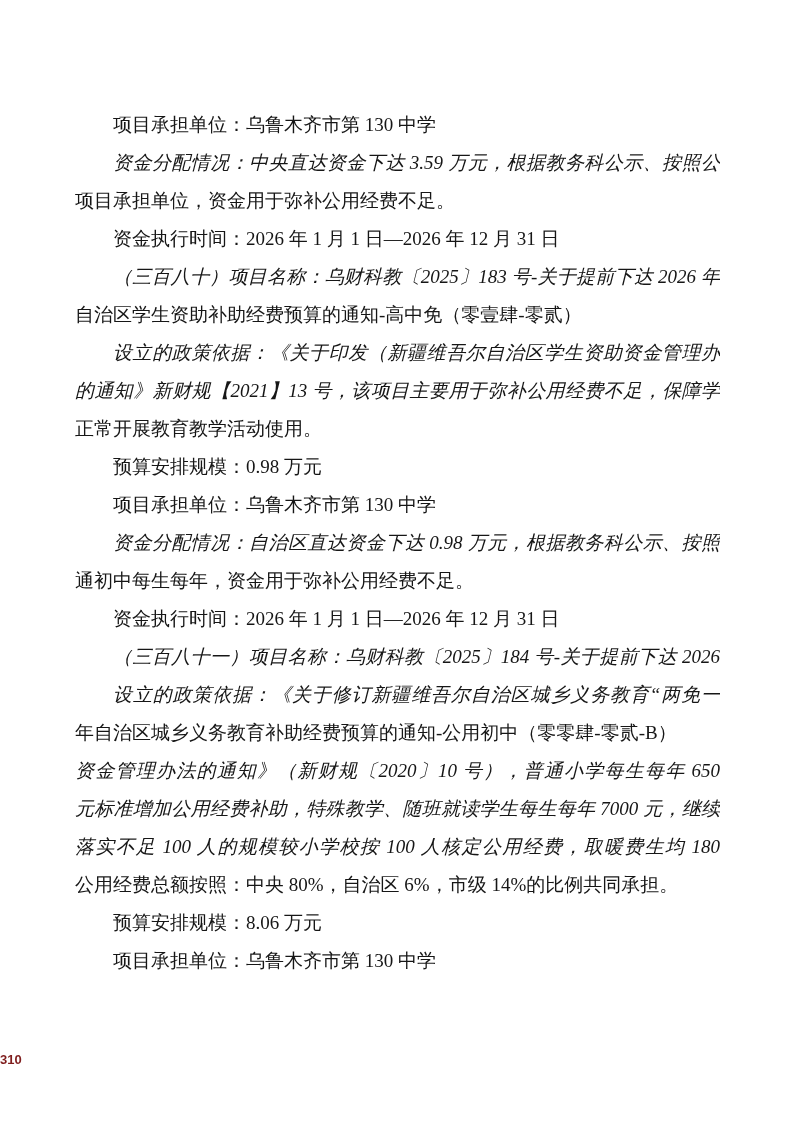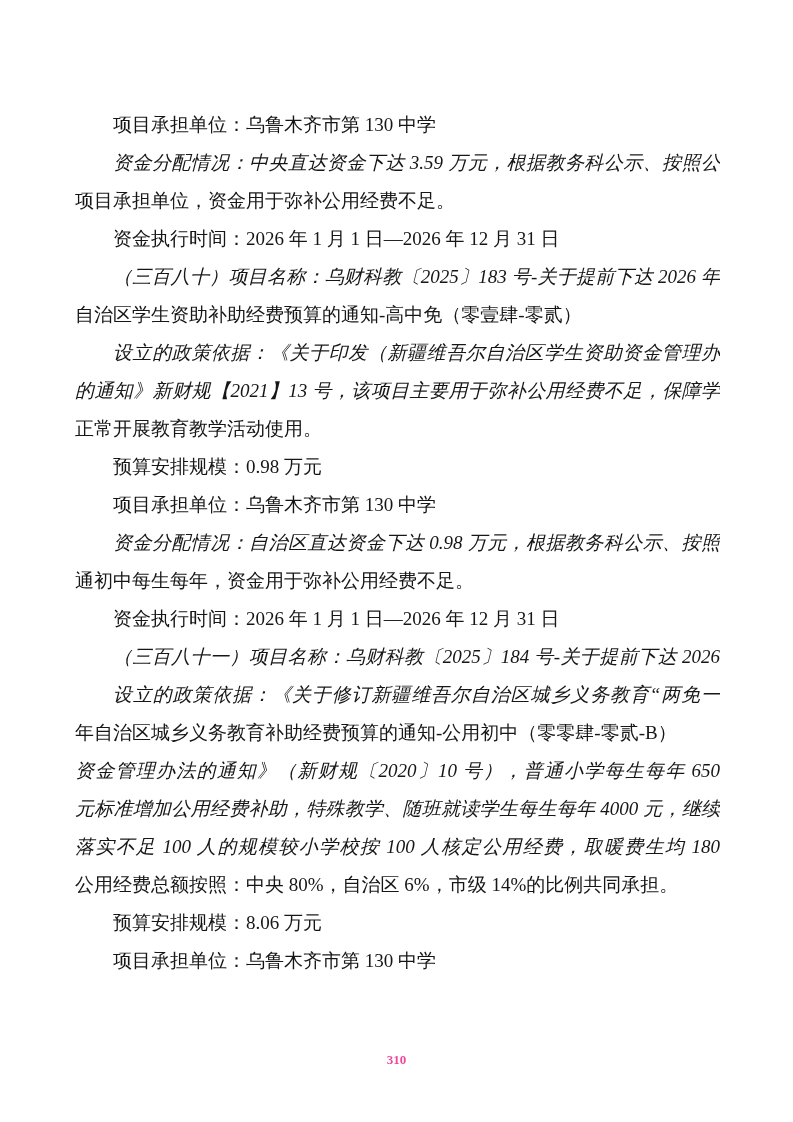--- a/index.html
+++ b/index.html
@@ -39,25 +39,24 @@
   .line.indent {
     text-indent: 2em;
   }
   .page-number {
     position: absolute;
     left: 0;
     right: 0;
     top: 1022px;
     height: 20px;
     line-height: 20px;
-    text-align: center;
-    font-family: Liberation Serif, serif;
+    font-family: Liberation Sans, sans-serif;
     font-size: 13px;
     font-weight: 600;
-    color: #ec4899;
+    color: #7f1d1d;
   }
 </style>
 </head>
 <body>
 
 <div class="page">
   <div class="content">
       <div class="line indent">项目承担单位：乌鲁木齐市第 130 中学</div>
       <div class="line indent full">资金分配情况：中央直达资金下达 3.59 万元，根据教务科公示、按照公</div>
       <div class="line">项目承担单位，资金用于弥补公用经费不足。</div>
@@ -69,20 +68,20 @@
       <div class="line">正常开展教育教学活动使用。</div>
       <div class="line indent">预算安排规模：0.98 万元</div>
       <div class="line indent">项目承担单位：乌鲁木齐市第 130 中学</div>
       <div class="line indent full">资金分配情况：自治区直达资金下达 0.98 万元，根据教务科公示、按照</div>
       <div class="line">通初中每生每年，资金用于弥补公用经费不足。</div>
       <div class="line indent">资金执行时间：2026 年 1 月 1 日—2026 年 12 月 31 日</div>
       <div class="line indent full">（三百八十一）项目名称：乌财科教〔2025〕184 号-关于提前下达 2026</div>
       <div class="line indent full">设立的政策依据：《关于修订新疆维吾尔自治区城乡义务教育“两免一补”</div>
       <div class="line">年自治区城乡义务教育补助经费预算的通知-公用初中（零零肆-零贰-B）</div>
       <div class="line full">资金管理办法的通知》（新财规〔2020〕10 号），普通小学每生每年 650 元，普</div>
-      <div class="line full">元标准增加公用经费补助，特殊教学、随班就读学生每生每年 4000 元，继续</div>
+      <div class="line full">元标准增加公用经费补助，特殊教学、随班就读学生每生每年 7000 元，继续</div>
       <div class="line full">落实不足 100 人的规模较小学校按 100 人核定公用经费，取暖费生均 180 元。</div>
       <div class="line">公用经费总额按照：中央 80%，自治区 6%，市级 14%的比例共同承担。</div>
       <div class="line indent">预算安排规模：8.06 万元</div>
       <div class="line indent">项目承担单位：乌鲁木齐市第 130 中学</div>
     </div>
   <div class="page-number">310</div>
 </div>
 
 </body></html>

